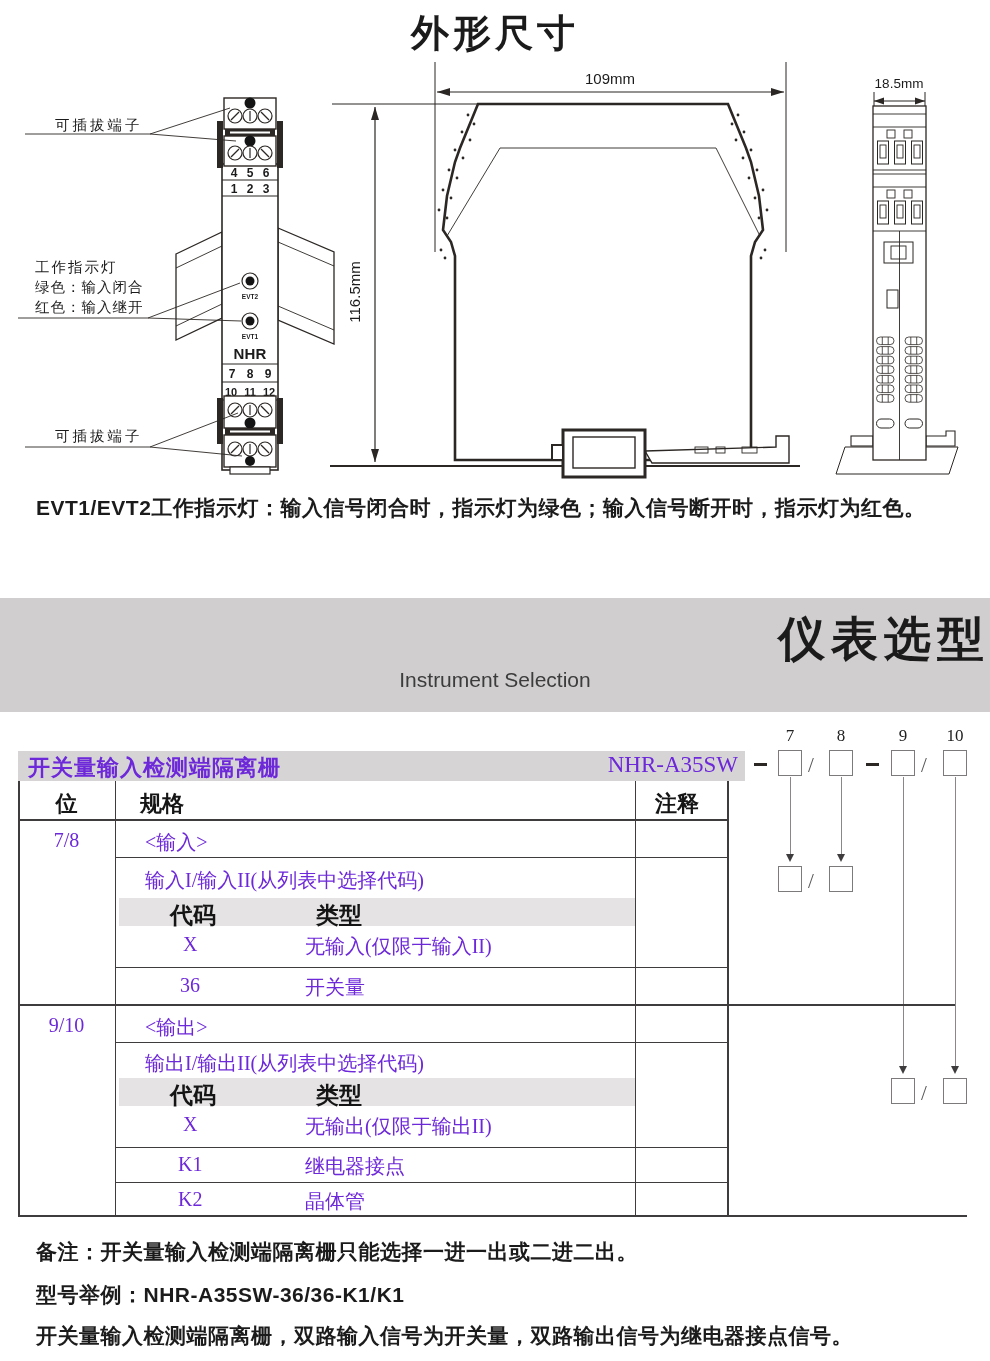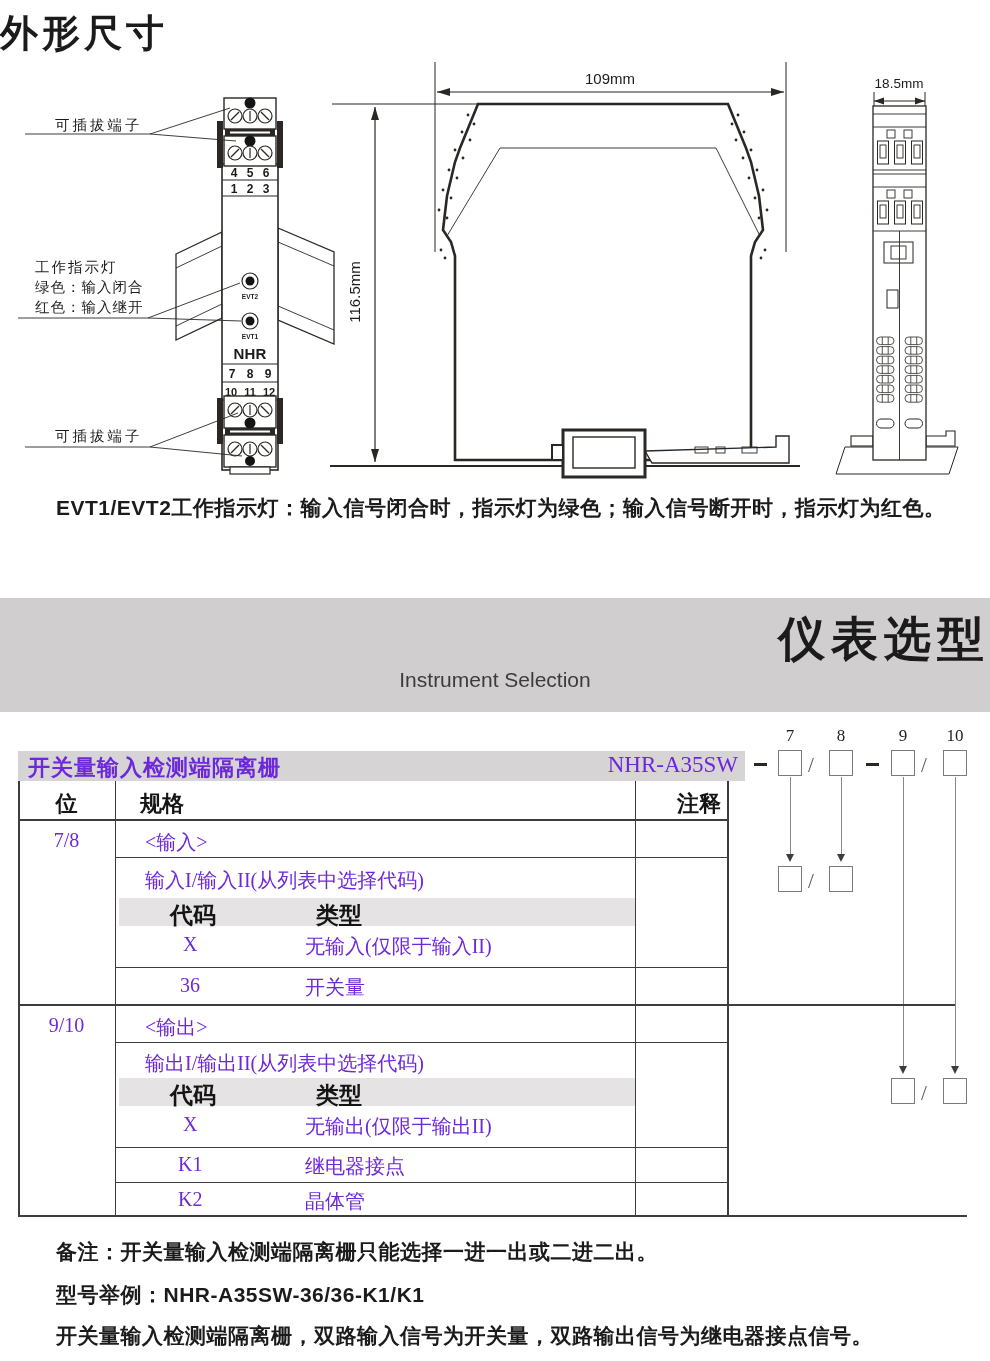--- a/index.html
+++ b/index.html
@@ -1,22 +1,22 @@
 <!DOCTYPE html>
 <html><head>
 <meta charset="utf-8">
 <style>
   html,body{margin:0;padding:0;background:#fff;}
   .page{position:relative;width:990px;height:1361px;background:#fff;overflow:hidden;
         font-family:"Liberation Sans","DejaVu Sans",sans-serif;color:#1b1b1b;}
   .abs{position:absolute;}
   .hline{position:absolute;background:#3f3c3d;height:1px;}
   .vline{position:absolute;background:#3f3c3d;width:1px;}
-  .page-title{left:0;right:0;top:8px;text-align:left;font-size:38px;font-weight:bold;letter-spacing:4px;}
-  .note{left:56px;font-size:21px;font-weight:bold;letter-spacing:0.5px;}
+  .page-title{left:0;right:0;top:8px;text-align:center;font-size:38px;font-weight:bold;letter-spacing:4px;}
+  .note{left:36px;font-size:21px;font-weight:bold;letter-spacing:0.5px;}
   .banner{left:0;top:598px;width:990px;height:114px;}
   .banner-title{left:0;right:0;top:608px;text-align:right;font-size:47px;font-weight:bold;letter-spacing:6px;}
   .banner-sub{left:0;right:0;top:668px;text-align:center;font-size:21px;color:#3c3c3c;}
   .ts{font-family:Liberation Serif, serif;font-size:20px;color:#6d28d9;}
   .tsb{font-family:"Liberation Serif","DejaVu Serif",serif;font-size:23px;font-weight:bold;color:#151515;}
   .graybar{left:18px;top:751px;width:727px;height:30px;}
   .prodname{left:28px;top:753px;font-size:22px;font-weight:bold;letter-spacing:1px;}
   .model{left:560px;top:752px;width:178px;text-align:right;font-size:23px;}
   .codebox{position:absolute;width:24px;height:26px;border:1px solid #7d7a7b;background:#fff;box-sizing:border-box;}
   .digit{position:absolute;width:30px;text-align:center;font-family:"Liberation Serif","DejaVu Serif",serif;font-size:17px;color:#222;}
@@ -353,21 +353,21 @@
     <div class="hline" style="left:115px;top:1042px;width:614px;"></div>
     <div class="hline" style="left:115px;top:1147px;width:614px;"></div>
     <div class="hline" style="left:115px;top:1182px;width:614px;"></div>
     <div class="hline" style="left:18px;top:1215px;width:949px;height:2px;"></div>
 
     <div class="subgray" style="top:898px;"></div>
     <div class="subgray" style="top:1078px;"></div>
 
     <div class="abs tsb" style="left:18px;top:789px;width:97px;text-align:center;font-size:22px;">位</div>
     <div class="abs tsb" style="left:140px;top:789px;font-size:22px;">规格</div>
-    <div class="abs tsb" style="left:635px;top:789px;width:84px;text-align:center;font-size:22px;padding-left:22px;">注释</div>
+    <div class="abs tsb" style="left:635px;top:789px;width:84px;text-align:center;font-size:22px;">注释</div>
 
     <div class="abs ts" style="left:18px;top:829px;width:97px;text-align:center;">7/8</div>
     <div class="abs ts" style="left:145px;top:829px;">&lt;输入&gt;</div>
     <div class="abs ts" style="left:145px;top:867px;">输入I/输入II(从列表中选择代码)</div>
     <div class="abs tsb" style="left:170px;top:900px;">代码</div>
     <div class="abs tsb" style="left:316px;top:900px;">类型</div>
     <div class="abs ts" style="left:183px;top:933px;">X</div>
     <div class="abs ts" style="left:305px;top:933px;">无输入(仅限于输入II)</div>
     <div class="abs ts" style="left:180px;top:974px;">36</div>
     <div class="abs ts" style="left:305px;top:974px;">开关量</div>

